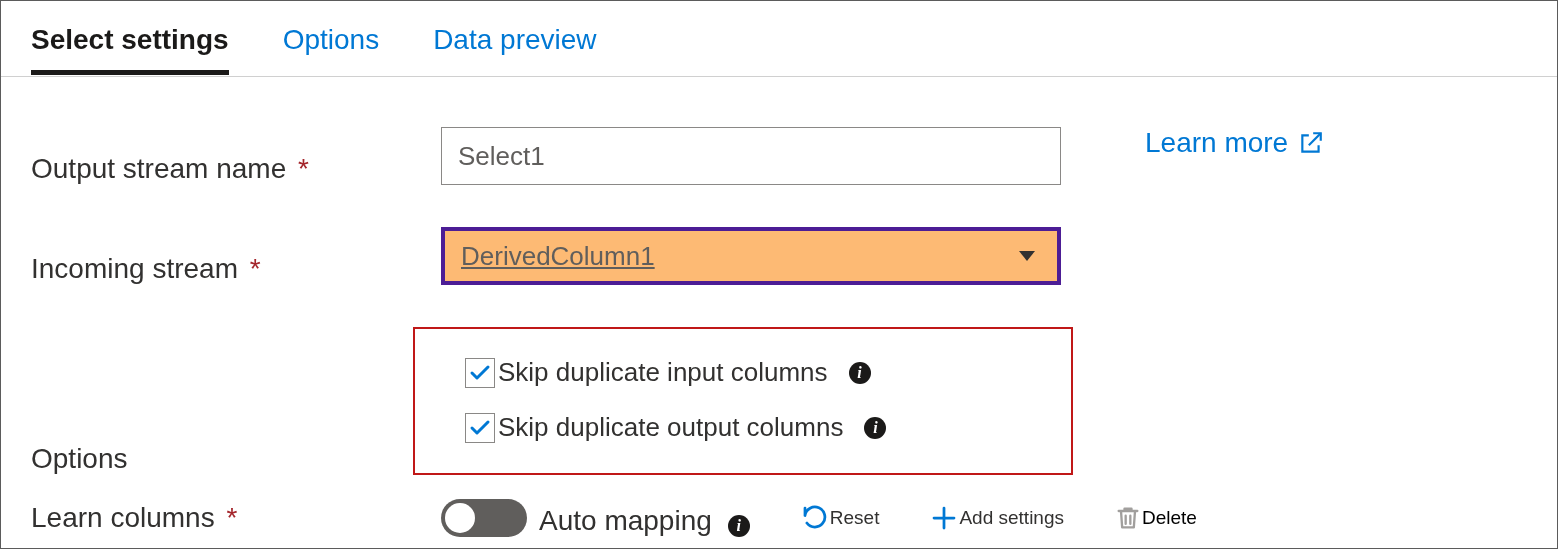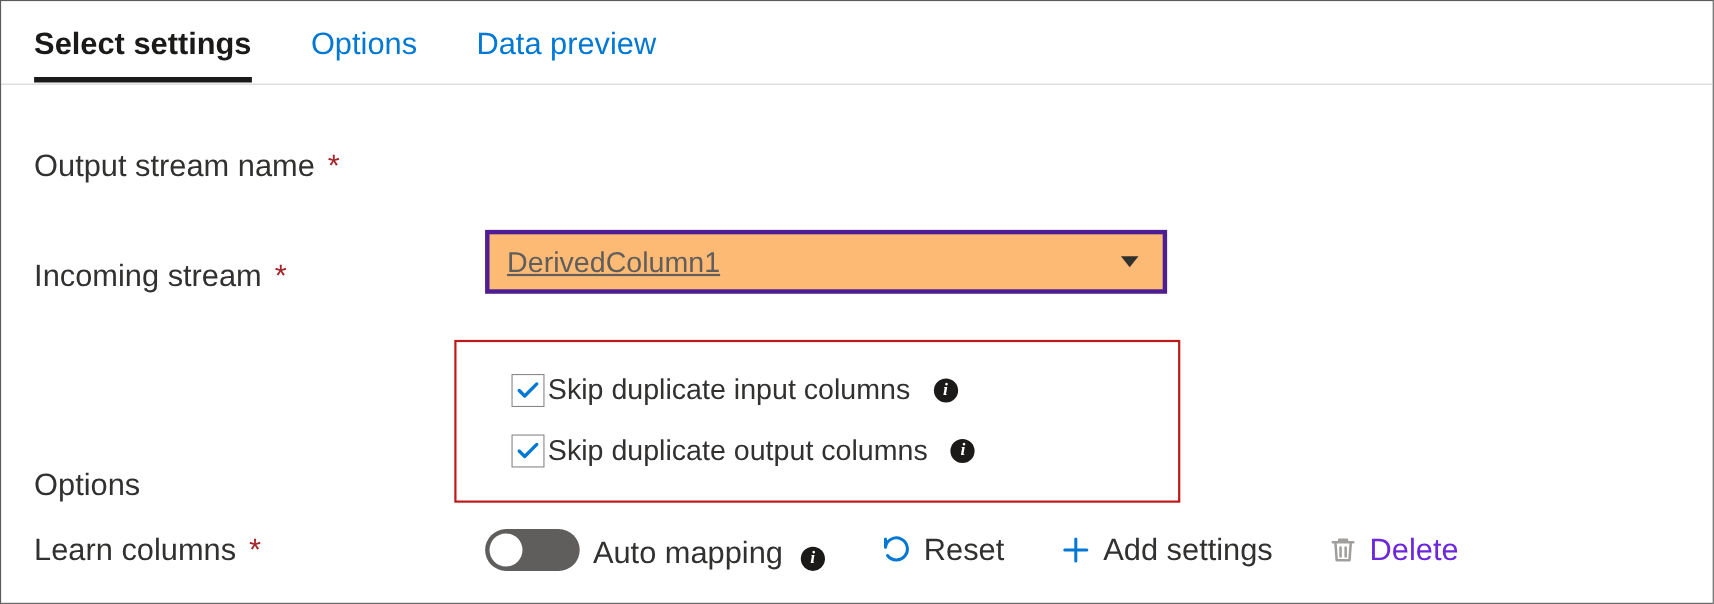--- a/index.html
+++ b/index.html
@@ -173,27 +173,26 @@
   .ctrl-group {
     display: flex;
     align-items: flex-end;
     gap: 12px;
     font-size: 28px;
     color: #323130;
   }
   .ctrl-btn {
     display: inline-flex;
     align-items: center;
-    gap: 10px;
-    font-size: 28px;
+    font-size: 19px;
     color: #323130;
     cursor: pointer;
   }
   .ctrl-btn.disabled {
-    color: #6d28d9;
+    color: #000000;
     cursor: default;
     text-align: right;
   }
   .ctrl-btn.disabled svg path,
   .ctrl-btn.disabled svg rect,
   .ctrl-btn.disabled svg line { stroke: #a19f9d; }
   .ctrl-icon svg { display: block; }
   .controls {
     display: flex;
     align-items: center;
@@ -210,20 +209,35 @@
     <div class="tab">Options</div>
     <div class="tab">Data preview</div>
   </div>
 
   <div class="form">
 
     <div class="row">
       <div class="label-col">
         <span>Output stream name</span>
         <span class="required">*</span>
+      </div>
+      <div class="field-col">
+        <div class="input">
+          <span>Select1</span>
+        </div>
+        <a class="learn-more">
+          <span>Learn more</span>
+          <span class="ext-icon">
+            <svg width="26" height="26" viewBox="0 0 24 24" fill="none">
+              <path d="M14 3h7v7" stroke="#0078d4" stroke-width="2"></path>
+              <path d="M10 14L21 3" stroke="#0078d4" stroke-width="2"></path>
+              <path d="M19 14v6H4V5h6" stroke="#0078d4" stroke-width="2"></path>
+            </svg>
+          </span>
+        </a>
       </div>
     </div>
 
     <div class="row">
       <div class="label-col">
         <span>Incoming stream</span>
         <span class="required">*</span>
       </div>
       <div class="field-col">
         <div class="select">

